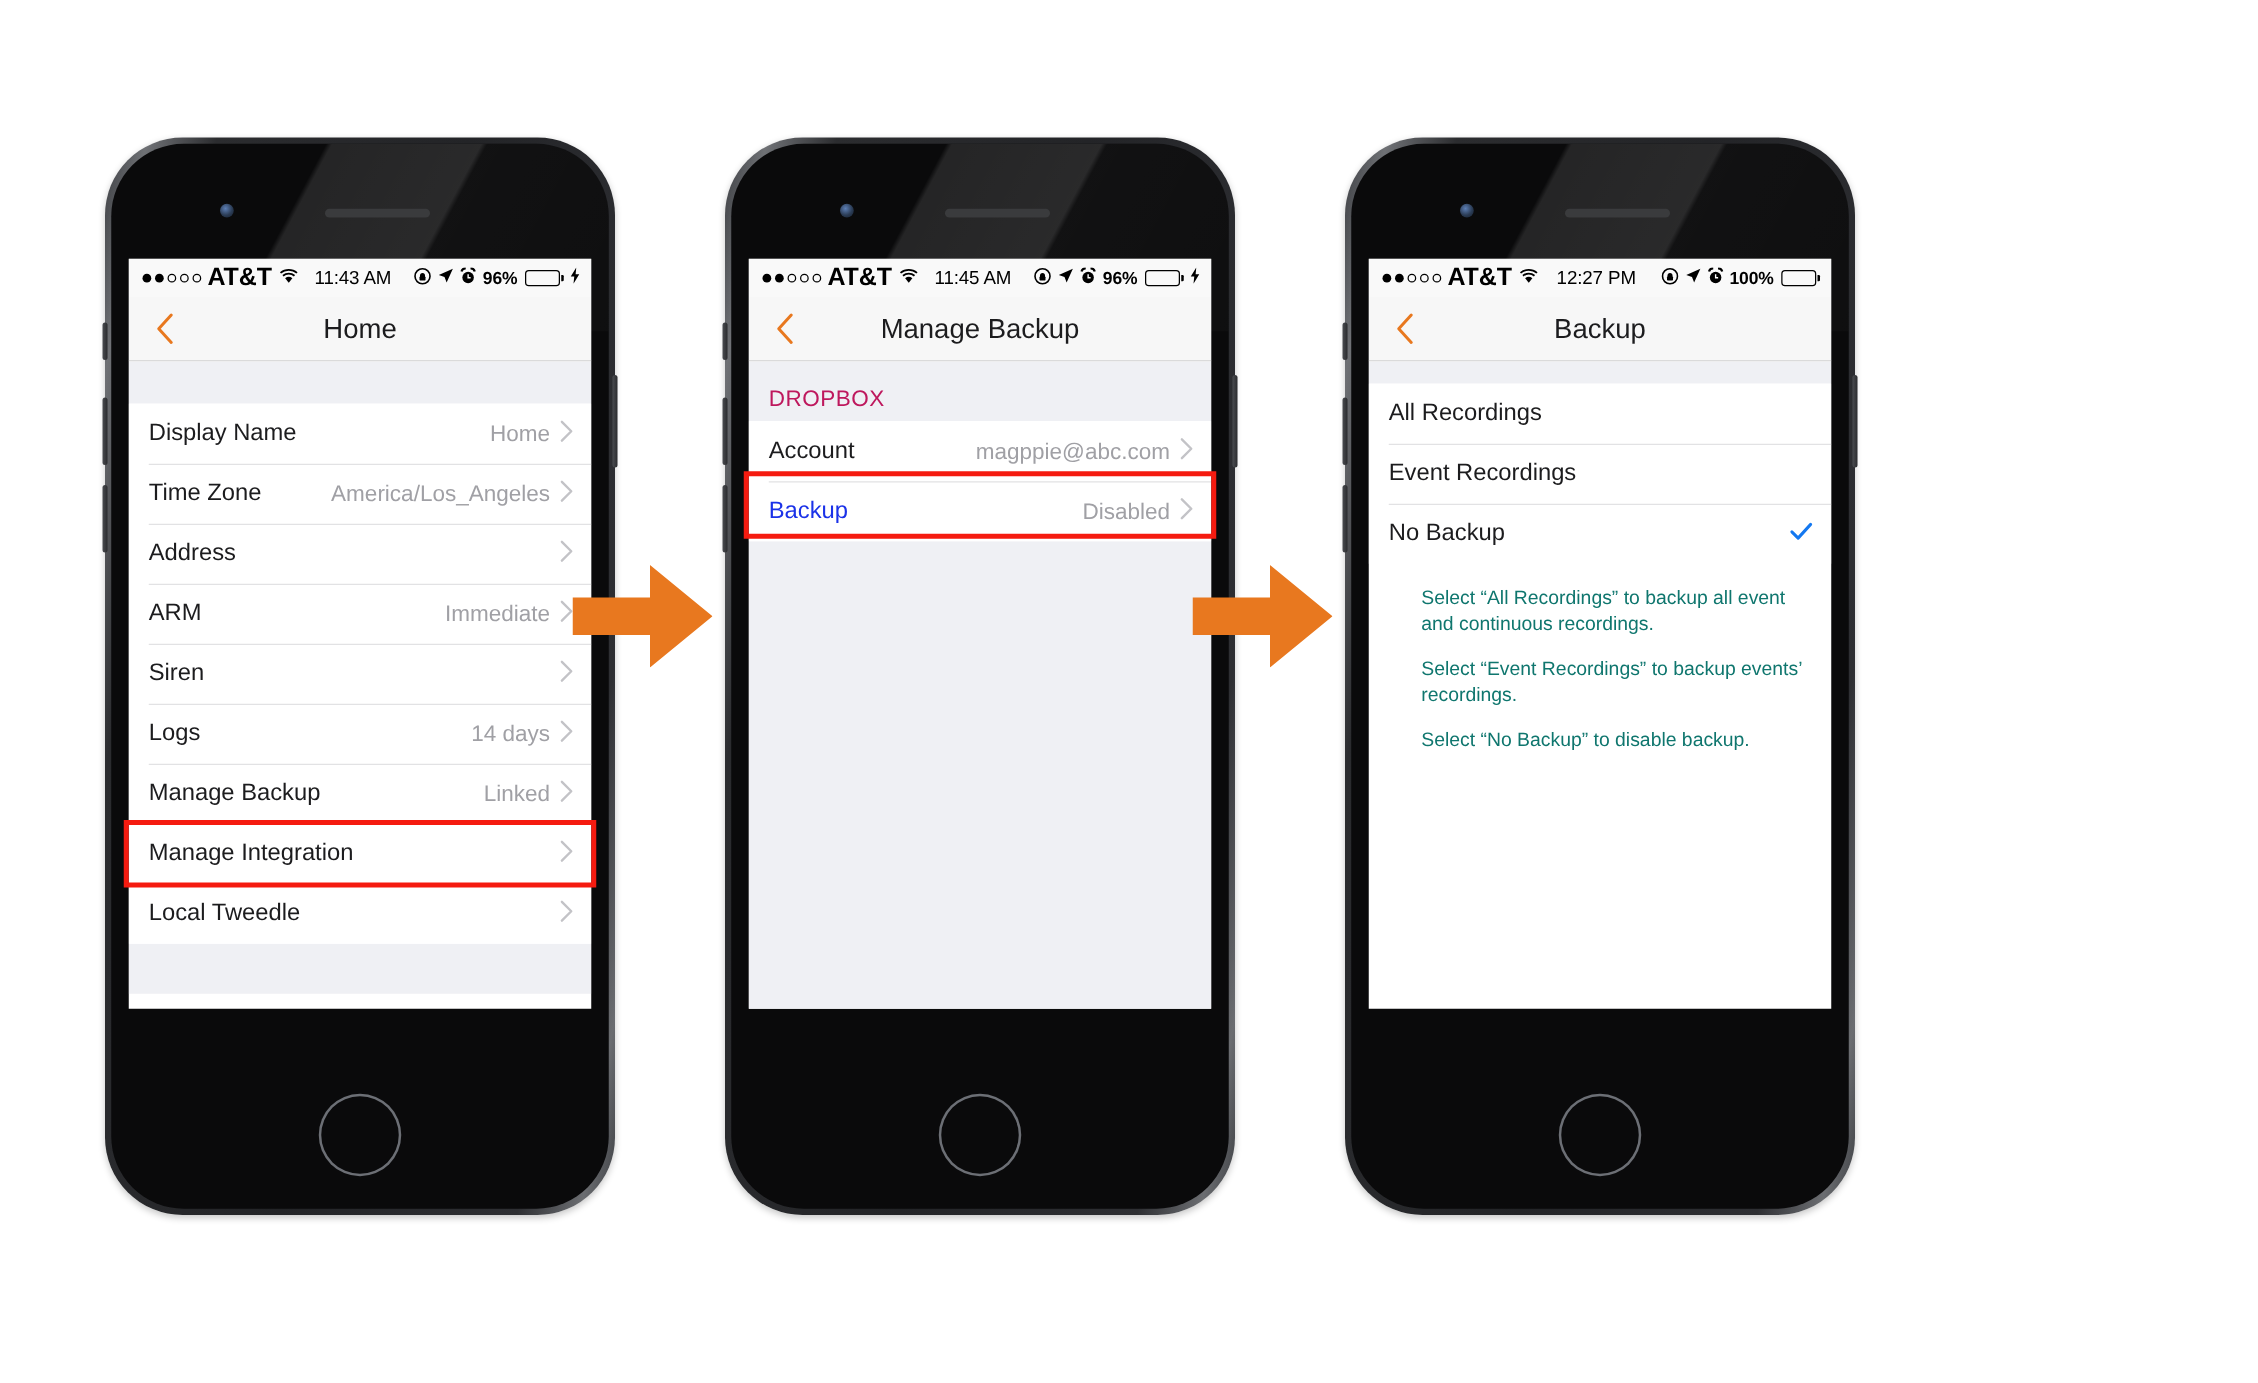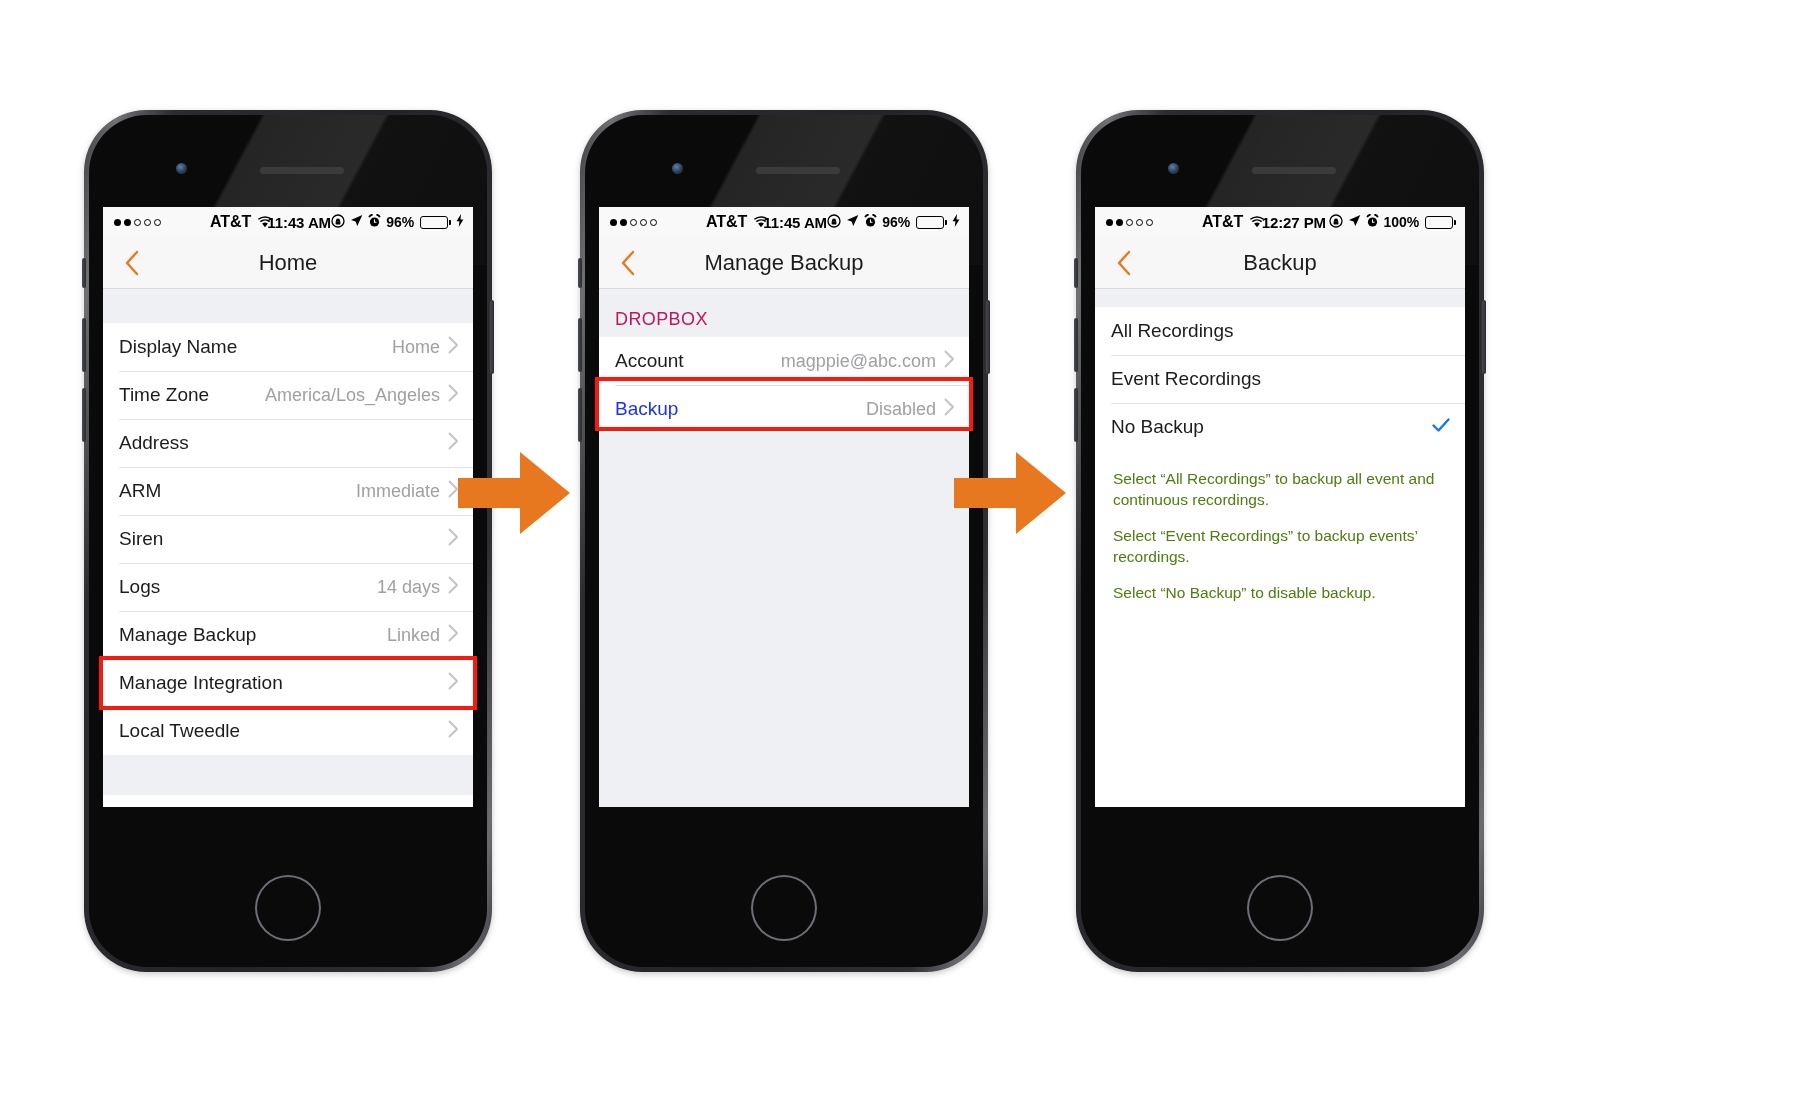--- a/index.html
+++ b/index.html
@@ -81,23 +81,23 @@
     display: flex; align-items: center;
     padding: 0 9px 0 11px;
     font-size: 15px; font-weight: bold; color: #000;
     letter-spacing: -0.1px;
   }
   .sb-left { display: flex; align-items: center; gap: 5px; }
   .dots { display: flex; align-items: center; gap: 3px; }
   .dot { width: 7px; height: 7px; border-radius: 50%; }
   .dot.on { background: #000; }
   .dot.off { background: transparent; border: 1.3px solid #000; width: 7px; height: 7px; }
-  .carrier { font-size: 16px; font-weight: bold; margin-left: 44px; }
+  .carrier { font-size: 20px; font-weight: bold; }
   .wifi { margin-left: 1px; }
-  .sb-center { flex: 1; text-align: center; font-size: 15px; font-weight: bold; margin-left: -6px; }
+  .sb-center { flex: 1; text-align: center; font-size: 15px; font-weight: normal; margin-left: -6px; }
   .sb-right { display: flex; align-items: center; gap: 5px; font-size: 14px; font-weight: bold; }
   .battery {
     display: inline-flex; align-items: center; margin-left: 1px;
   }
   .bat-body {
     width: 28px; height: 13px; border: 1.6px solid #000; border-radius: 3px;
     padding: 1.5px; display: block;
   }
   .bat-fill { height: 100%; border-radius: 1px; }
   .bat-cap { width: 2px; height: 5px; background: #000; margin-left: 1px; border-radius: 0 1px 1px 0; }
@@ -143,23 +143,24 @@
   .row-value {
     margin-left: auto; font-size: 18px; color: #a0a0a5; padding-right: 8px;
   }
   .chev {
     width: 11px; height: 18px; flex: 0 0 11px;
   }
   .checkmark { margin-left: auto; width: 20px; height: 20px; }
 
   .footer-note {
     padding: 18px 18px 0 18px;
-    color: #4d7c0f;
+    color: #0f766e;
     font-size: 15.5px;
     line-height: 1.33;
+    margin-left: 24px;
   }
   .footer-note p { margin-bottom: 16px; }
 
   
   .hl-box {
     position: absolute;
     border: 4px solid #f51b10;
     pointer-events: none;
     z-index: 5;
   }

